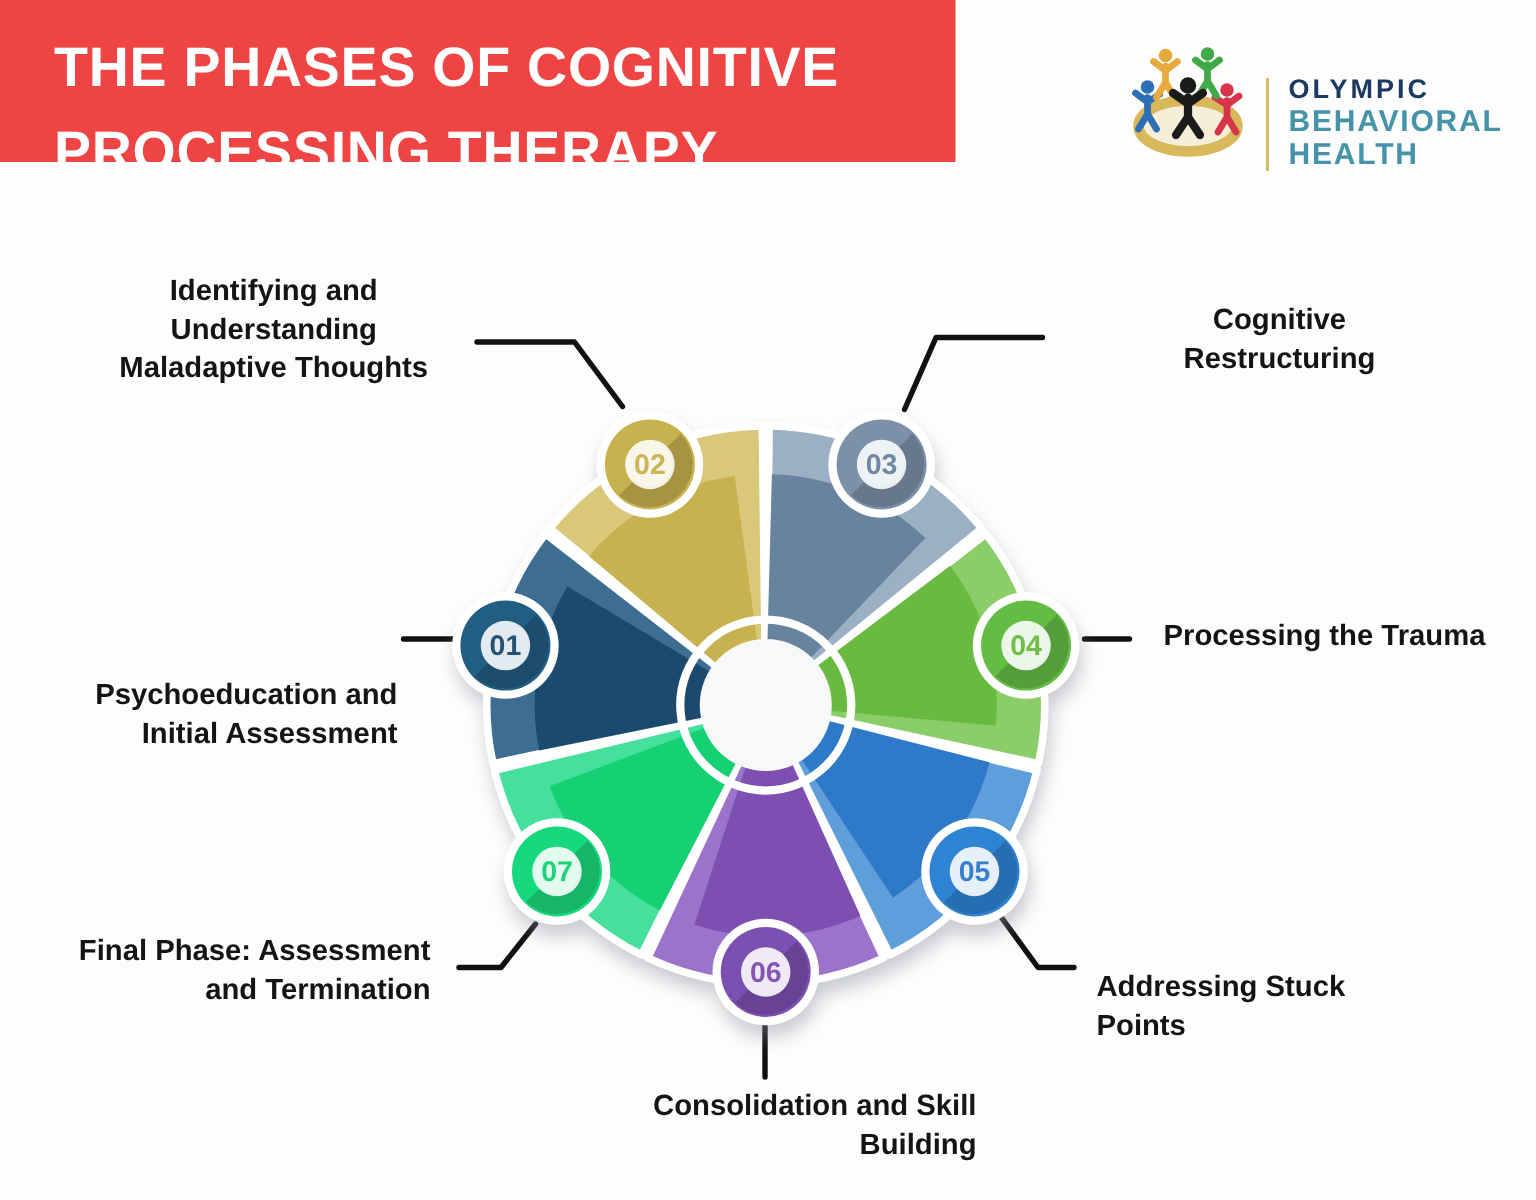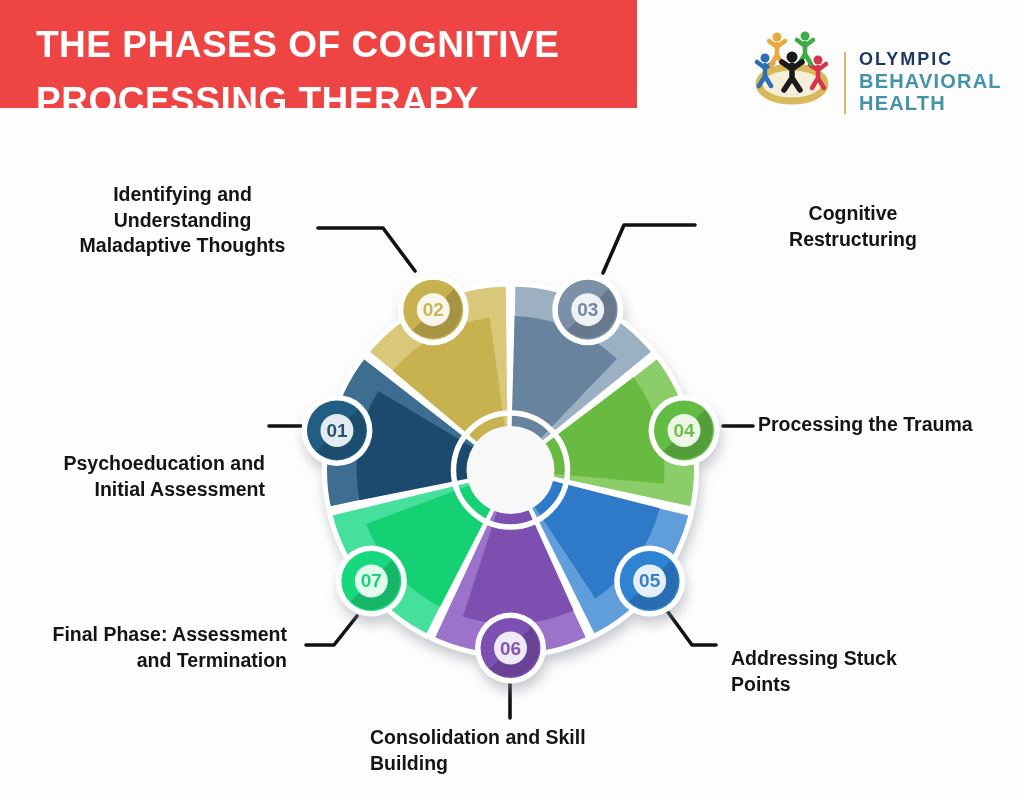--- a/index.html
+++ b/index.html
@@ -25,23 +25,23 @@
   .logo-line1{font-size:18px;font-weight:700;letter-spacing:2px;color:#1c3a61;line-height:22px;}
   .logo-line2,.logo-line3{font-size:20px;font-weight:600;letter-spacing:1.2px;color:#4593a9;line-height:22px;}
   
   #wheel-svg{position:absolute;left:0;top:0;}
   .phase-label{
     position:absolute;font-size:19.5px;line-height:25.5px;font-weight:700;color:#141414;
   }
   .p1{right:759px;top:410px;width:215px;text-align:right;margin-top:41px;}
   .p2{right:724px;top:182px;width:235px;text-align:center;}
   .p3{left:722px;top:201px;width:200px;text-align:center;margin-left:31px;}
-  .p4{left:758px;top:412px;width:250px;text-align:left;}
+  .p4{left:758px;top:412px;width:250px;text-align:center;}
   .p5{left:731px;top:633px;width:195px;text-align:left;margin-top:13px;}
-  .p6{left:370px;top:725px;width:281px;text-align:left;}
+  .p6{left:370px;top:725px;width:281px;text-align:right;}
   .p7{right:737px;top:622px;width:245px;text-align:right;}
 </style>
 </head>
 <body>
 
 <div class="banner">
   <h1 class="title">THE PHASES OF COGNITIVE PROCESSING THERAPY</h1>
 </div>
 
 <div class="logo">

